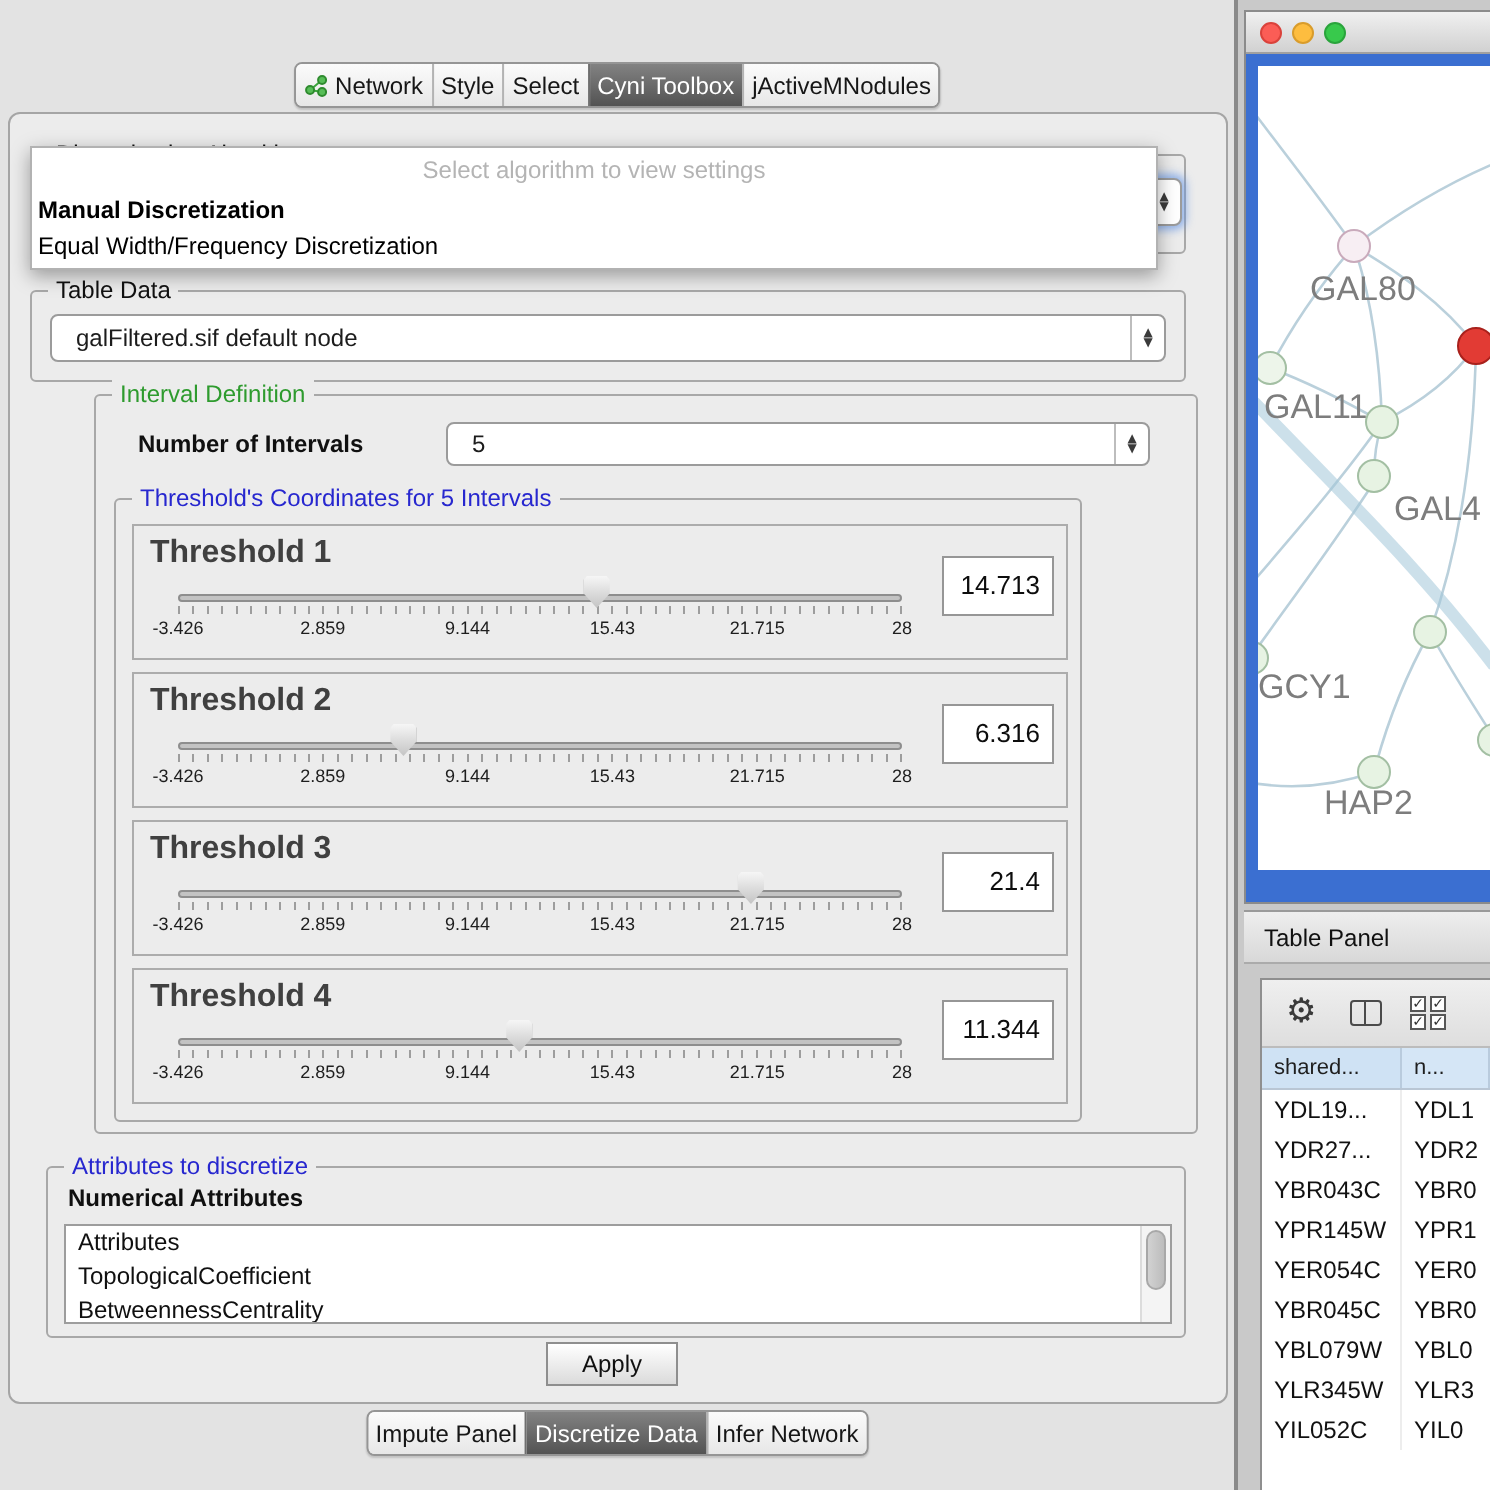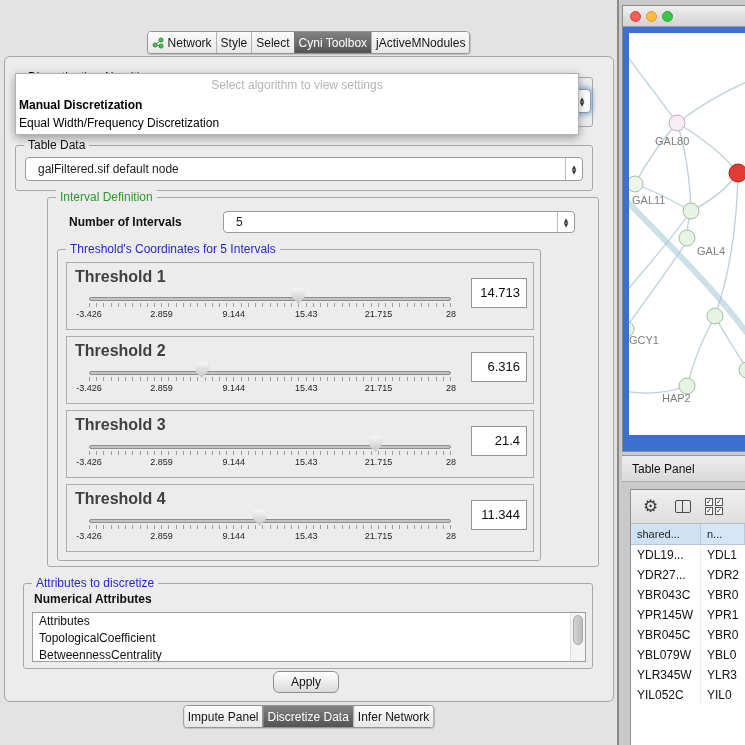--- a/index.html
+++ b/index.html
@@ -50,32 +50,32 @@
   .thumb{position:absolute;top:-3px;width:13px;height:16px;margin-left:-6px;background:linear-gradient(#f6f6f6,#c4c4c4);clip-path:polygon(12% 0,88% 0,100% 12%,100% 55%,50% 100%,0 55%,0 12%);filter:drop-shadow(0 0 1px #666)}
   .ticks{position:absolute;left:22px;top:46px;width:362px;height:12px}
   .ticklabel{position:absolute;transform:translateX(-50%);font-size:9px;color:#1e1e1e;white-space:nowrap}
   .valuebox{position:absolute;left:404px;top:15px;width:56px;height:30px;background:#fff;border:1px solid #969696;font-size:13px;color:#0d0d0d;text-align:right;line-height:28px;padding-right:6px}
 
   .attr-list{position:absolute;left:8px;top:28px;width:554px;height:50px;background:#fff;border:1px solid #9d9d9d;overflow:hidden}
   .attr-list .li{font-size:12px;line-height:17px;padding-left:6px;color:#101010;white-space:nowrap}
   .vscroll{position:absolute;right:0;top:0;bottom:0;width:15px;background:#f4f4f4;border-left:1px solid #dcdcdc}
   .vthumb{position:absolute;left:2px;top:2px;width:10px;height:30px;background:linear-gradient(90deg,#d2d2d2,#bcbcbc);border:1px solid #a8a8a8;border-radius:6px}
 
-  .apply-btn{position:absolute;left:268px;top:614px;width:66px;height:22px;border:1px solid #8e8e8e;border-radius:6px;background:linear-gradient(#ffffff,#dbdbdb);font-size:12px;color:#101010;text-align:center;line-height:20px;cursor:default}
+  .apply-btn{position:absolute;left:268px;top:614px;width:66px;height:22px;border:1px solid #8e8e8e;border-radius:0;background:linear-gradient(#ffffff,#dbdbdb);font-size:12px;color:#101010;text-align:center;line-height:20px;cursor:default}
 
   
   .net-window{position:absolute;left:622px;top:5px;width:123px;height:447px;border:1px solid #8b8b8b;border-right:none;background:#d9d9d9}
   .net-titlebar{position:absolute;left:0;top:0;right:0;height:21px;background:linear-gradient(#f0f0f0,#d1d1d1);border-bottom:1px solid #a0a0a0}
   .light{position:absolute;top:5px;width:11px;height:11px;border-radius:50%}
   .light.red{left:7px;background:#fb5d56;border:1px solid #da423b}
   .light.yellow{left:23px;background:#fdbd3f;border:1px solid #d99c2b}
   .light.green{left:39px;background:#38c94c;border:1px solid #2aa43c}
   .net-body{position:absolute;left:0;top:21px;right:0;bottom:0;background:#3b6fd1}
   .net-canvas{position:absolute;left:6px;top:6px;right:0;bottom:16px;background:#fff;overflow:hidden}
-  .nodelabel{position:absolute;font-size:11px;color:#7d7d7d;white-space:nowrap}
+  .nodelabel{position:absolute;font-size:17px;color:#7d7d7d;white-space:nowrap}
   .nl0{left:26px;top:102px}
   .nl1{left:3px;top:161px}
   .nl2{left:68px;top:212px}
   .nl3{left:0px;top:301px}
   .nl4{left:33px;top:359px}
 
   
   .tp-bar{position:absolute;left:622px;top:455px;width:123px;height:27px;background:linear-gradient(#eeeeee,#d8d8d8);border-top:1px solid #9a9a9a;border-bottom:1px solid #ababab}
   .tp-title{position:absolute;left:10px;top:6px;font-size:12px;color:#111}
 
@@ -354,20 +354,24 @@
         </div>
         <div class="trow">
           <div class="cell col0">YBR043C</div>
           <div class="cell col1">YBR0</div>
         </div>
         <div class="trow">
           <div class="cell col0">YPR145W</div>
           <div class="cell col1">YPR1</div>
         </div>
         <div class="trow">
+          <div class="cell col0">YER054C</div>
+          <div class="cell col1">YER0</div>
+        </div>
+        <div class="trow">
           <div class="cell col0">YBR045C</div>
           <div class="cell col1">YBR0</div>
         </div>
         <div class="trow">
           <div class="cell col0">YBL079W</div>
           <div class="cell col1">YBL0</div>
         </div>
         <div class="trow">
           <div class="cell col0">YLR345W</div>
           <div class="cell col1">YLR3</div>

